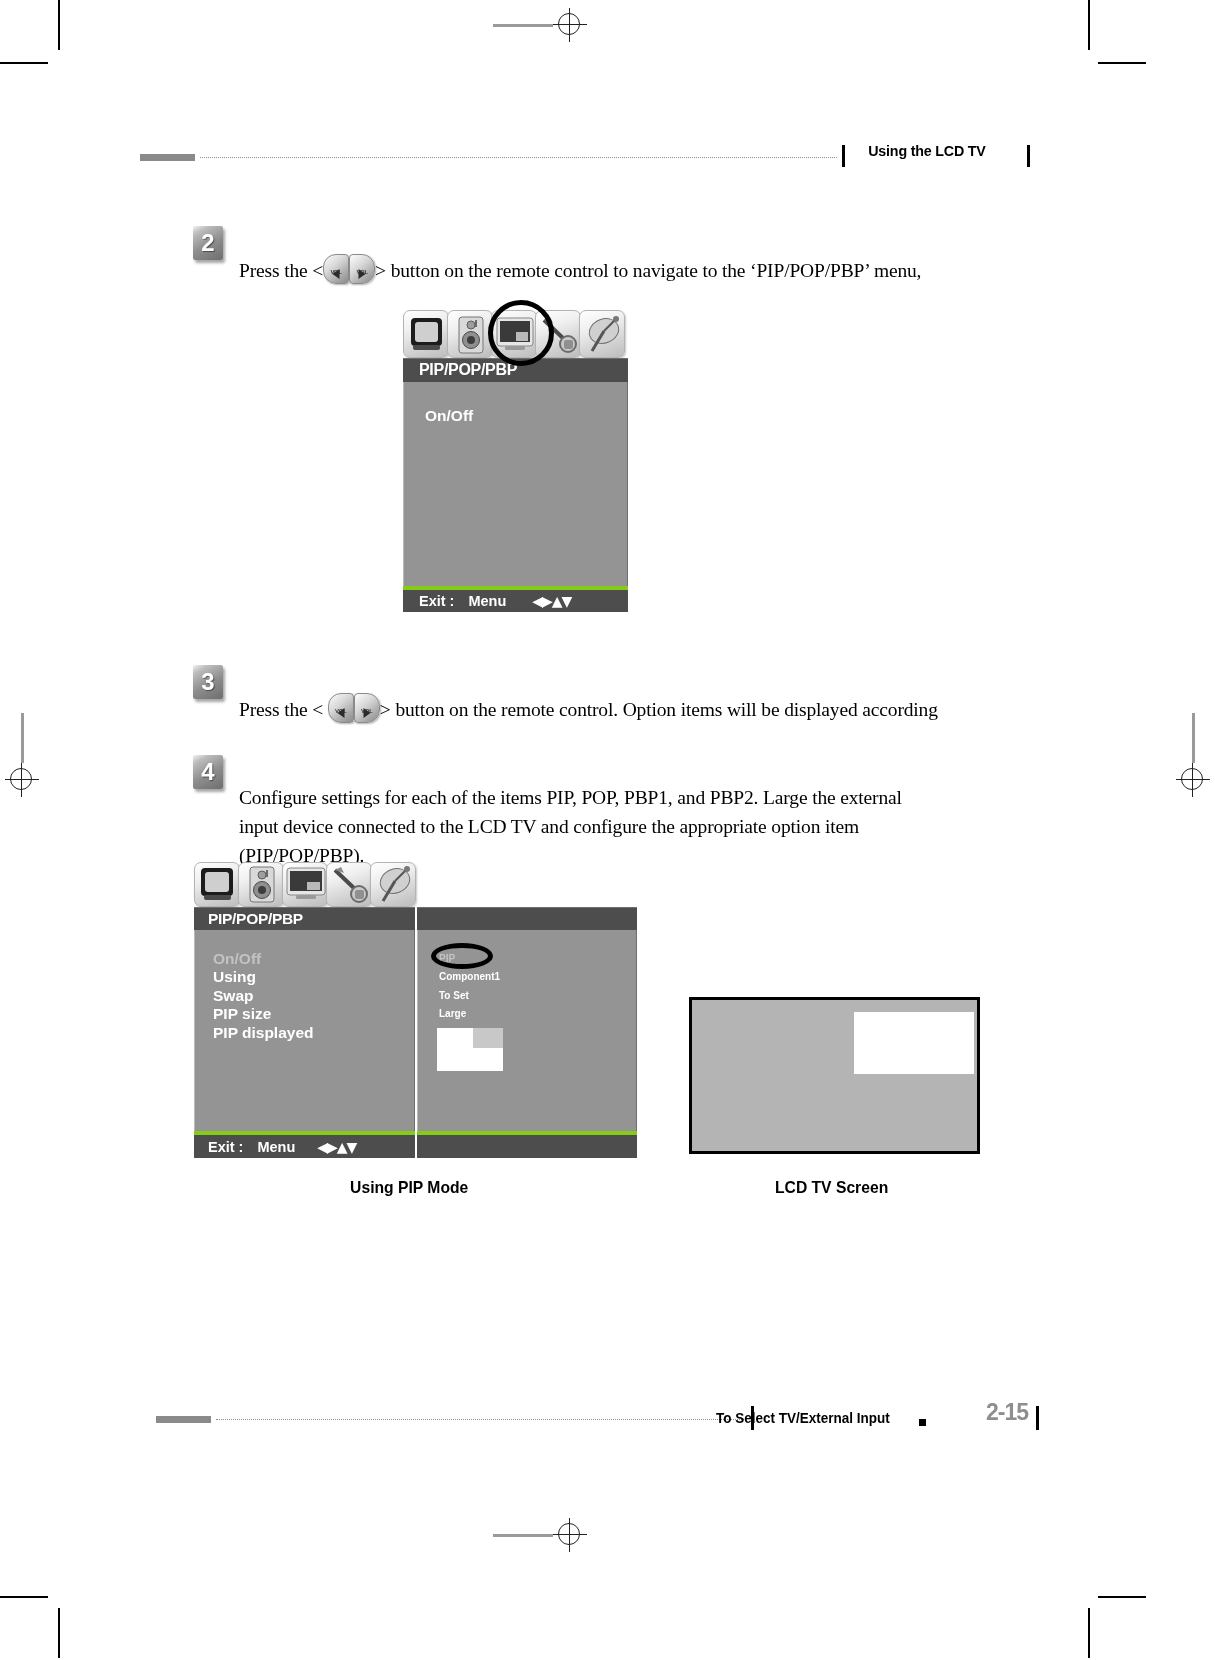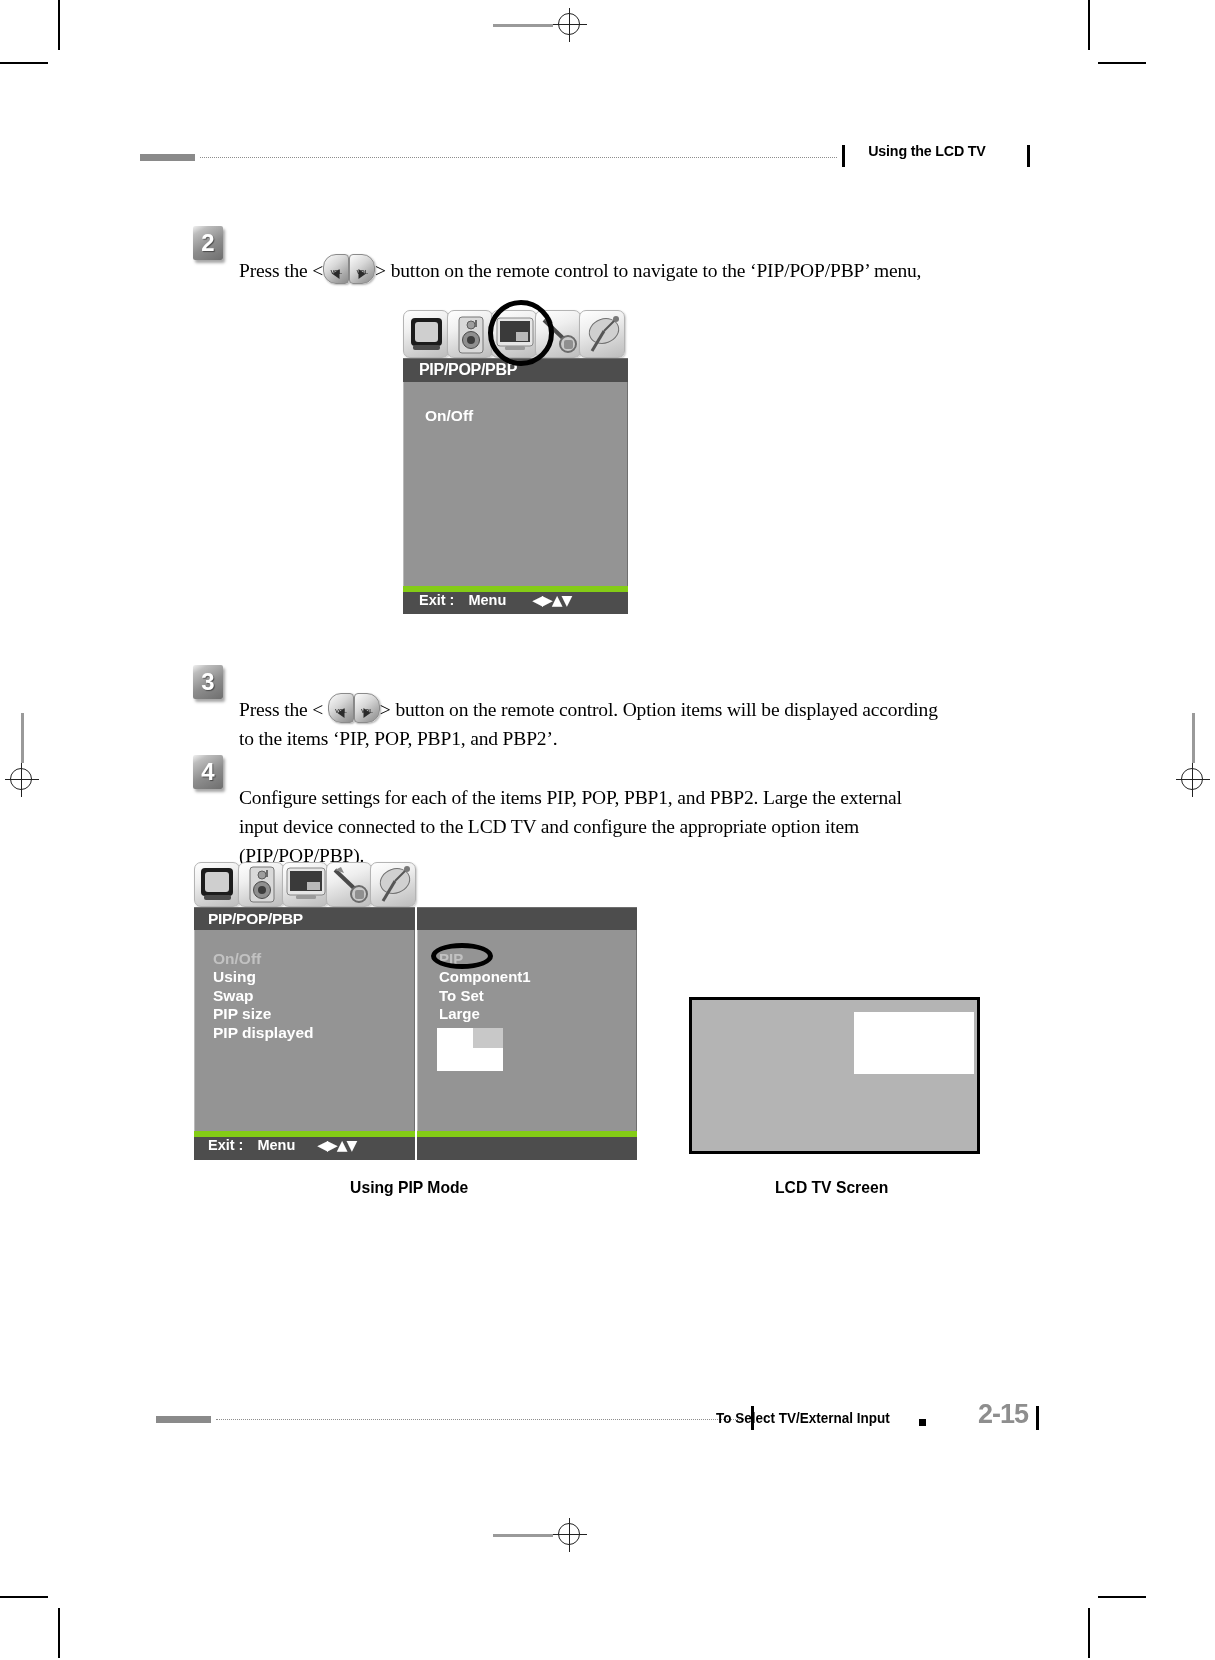--- a/index.html
+++ b/index.html
@@ -36,21 +36,21 @@
   .ftr .dots{position:absolute;left:60px;top:13px;right:300px;border-top:1.6px dotted #8d8d8d;}
   .ftr .tick{position:absolute;top:0px;width:3px;height:24px;background:#000;}
   .ftr .ftitle{
     position:absolute;top:3px;
     font-family:"Liberation Sans", sans-serif;font-weight:bold;font-size:15px;
     color:#000;white-space:nowrap;transform:scaleX(0.9);transform-origin:left center;
   }
   .ftr .sq{position:absolute;width:7px;height:7px;background:#000;top:13px;}
   .ftr .pno{
     position:absolute;top:-7px;
-    font-family:"Liberation Sans", sans-serif;font-weight:bold;font-size:27px;
+    font-family:"Liberation Sans", sans-serif;font-weight:bold;font-size:23px;
     color:#8e8e8e;letter-spacing:-1px;white-space:nowrap;
   }
 
   
   .step{position:absolute;}
   .stepnum{
     position:absolute;width:30px;height:34px;
     background:linear-gradient(150deg,#f2f2f2 0%,#bdbdbd 18%,#8d8d8d 55%,#6e6e6e 100%);
     border-radius:2px;
     box-shadow:2px 3px 3px rgba(0,0,0,0.35);
@@ -105,21 +105,21 @@
   .osd .titlebar{
     position:absolute;background:#4d4d4d;color:#fff;
     font-family:"Liberation Sans", sans-serif;font-weight:bold;
     display:flex;align-items:center;
     box-shadow:inset 0 1px 0 #6e6e6e;
   }
   .osd .body{position:absolute;background:#949494;box-shadow:inset 1px 0 0 #b9b9b9, inset -1px 0 0 #6f6f6f;}
   .osd .footbar{
     position:absolute;background:#4d4d4d;color:#fff;
     font-family:"Liberation Sans", sans-serif;font-weight:bold;
-    display:flex;border-top:6px solid #84cc16;
+    display:flex;align-items:center;border-top:4px solid #84cc16;
   }
   .osd .mlist{position:absolute;font-family:"Liberation Sans", sans-serif;font-weight:bold;color:#ffffff;}
   .osd .mlist div{white-space:nowrap;}
   .osd .dim{color:#c2c2c2;}
   .arrows{font-family:"DejaVu Sans", sans-serif;letter-spacing:-1px;}
 
   
   .hl{position:absolute;border:5px solid #000;border-radius:50%;box-sizing:border-box;}
 
   
@@ -249,21 +249,20 @@
     </div>
     <div class="hl" style="left:85px;top:-10px;width:66px;height:66px;"></div>
   </div>
 
   <div class="step" style="left:193px;top:665px;">
     <div class="stepnum">3</div>
     <div class="steptxt">
       <span class="ln">
         <span>Press the &lt;</span>&nbsp;<span class="key left"><span class="cap"></span><span class="lbl">VOL</span><span class="arw l"></span></span><span class="key right"><span class="cap"></span><span class="lbl">VOL</span><span class="arw r"></span></span><span>&gt; button on the remote control. Option items will be displayed according</span>
       </span>
-      <span class="ln">to the items ‘PIP, POP, PBP1, and PBP2’.</span>
     </div>
   </div>
 
   <div class="step" style="left:193px;top:755px;">
     <div class="stepnum">4</div>
     <div class="steptxt">
       <span class="ln">Configure settings for each of the items PIP, POP, PBP1, and PBP2.  Large the external</span>
       <span class="ln">input device connected to the LCD TV and configure the appropriate option item</span>
       <span class="ln">(PIP/POP/PBP).</span>
     </div>
@@ -326,21 +325,21 @@
       </div>
     </div>
     <div class="footbar" style="left:0;top:269px;width:221px;height:23px;">
       <span style="padding-left:14px;font-size:14.5px;">Exit :</span>
       <span style="padding-left:14px;font-size:14.5px;">Menu</span>
       <span class="arrows" style="margin-left:22px;font-size:14px;">◀▶▲▼</span>
     </div>
 
     <div class="titlebar" style="left:223px;top:45px;width:220px;height:23px;"></div>
     <div class="body" style="left:223px;top:68px;width:220px;height:201px;">
-      <div class="mlist" style="left:22px;top:20px;font-size:15px;line-height:18.4px;">
+      <div class="mlist" style="left:22px;top:20px;font-size:10px;line-height:18.4px;">
         <div class="dim">PIP</div>
         <div>Component1</div>
         <div>To Set</div>
         <div>Large</div>
       </div>
       <div class="pippv" style="left:20px;top:98px;width:66px;height:43px;">
         <div class="inner" style="right:0;top:0;width:30px;height:20px;"></div>
       </div>
     </div>
     <div class="footbar" style="left:223px;top:269px;width:220px;height:23px;"></div>

